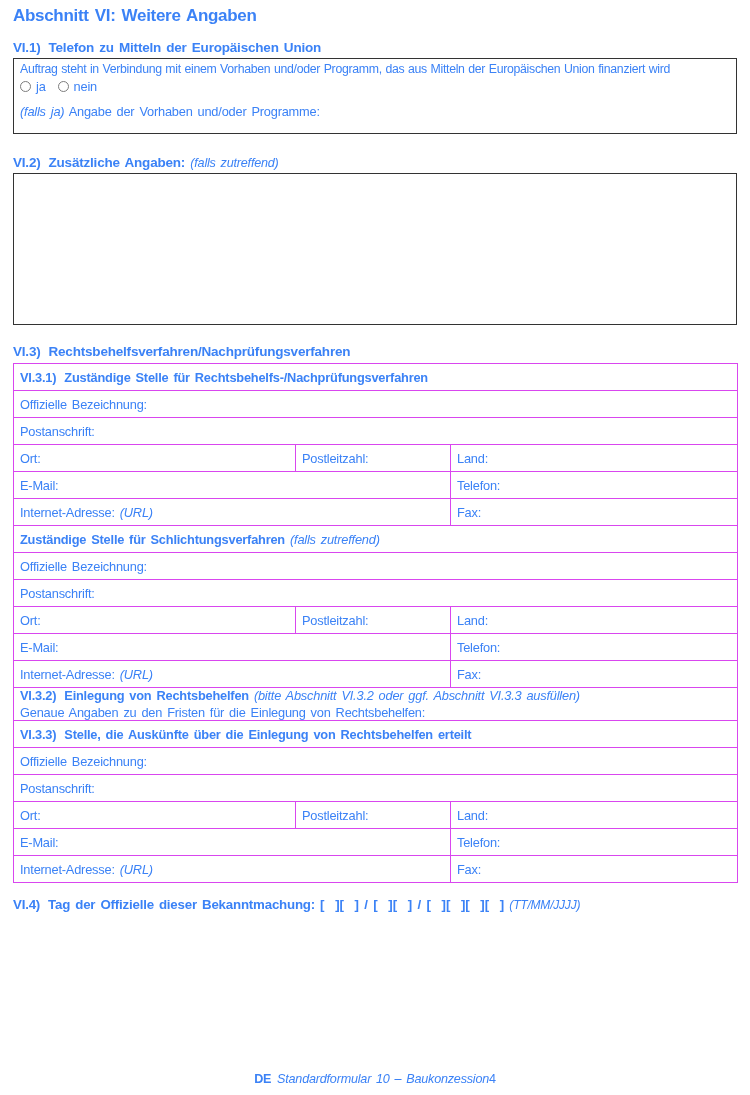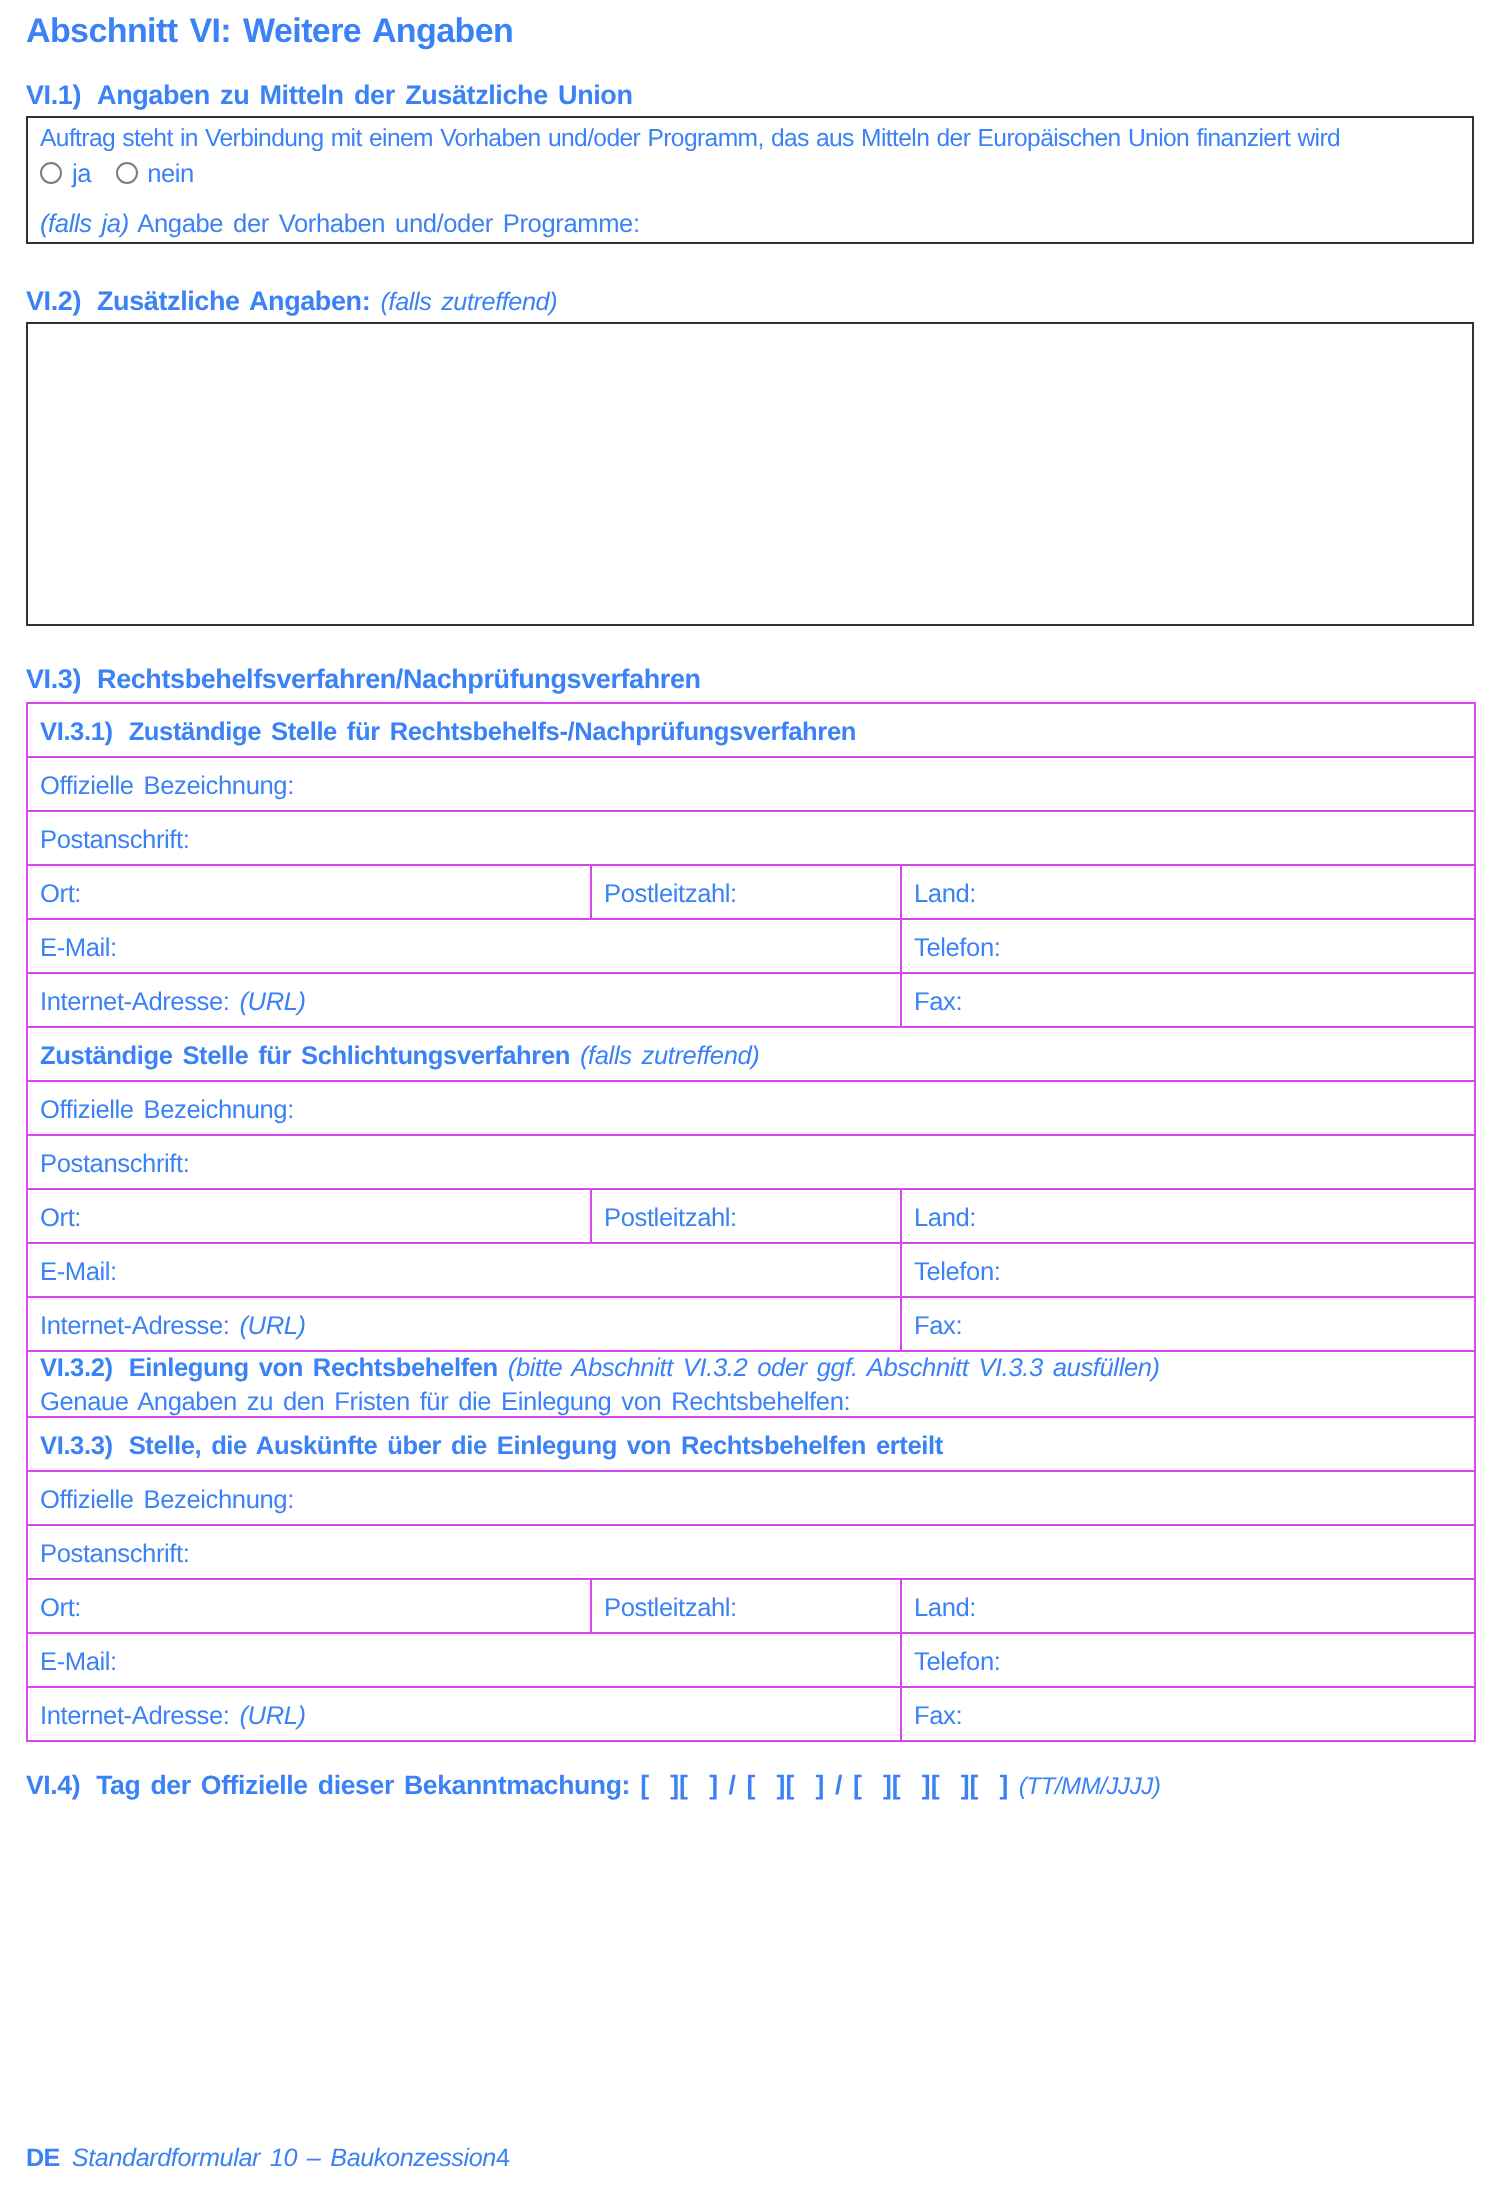--- a/index.html
+++ b/index.html
@@ -14,21 +14,21 @@
   .inner { padding: 6px 13px 0 13px; }
 
   h1.title { font-size: 17px; font-weight: bold; letter-spacing: -0.3px; }
 
   .sec-head { font-size: 13.5px; font-weight: bold; }
   .num { margin-right: 8px; }
   .italic { font-style: italic; font-weight: normal; }
 
   .sh-vi1 { margin-top: 14px; margin-bottom: 3px; }
   .box { border: 1px solid #333; background: #fff; }
-  .box1 { height: 64px; padding: 3px 6px 0 6px; font-size: 12.6px; }
+  .box1 { height: 76px; padding: 3px 6px 0 6px; font-size: 12.6px; }
   .box1 .q { font-size: 12.3px; word-spacing: 0.5px; letter-spacing: -0.3px; white-space: nowrap; }
   .radio-row { margin-top: 3px; display: flex; align-items: center; font-size: 12.8px; }
   .radio {
     width: 11px; height: 11px; border: 1px solid #7d7d7d; border-radius: 50%;
     display: inline-block; margin-right: 5px; background: #fff; flex: 0 0 auto;
   }
   .radio-gap { width: 12px; display: inline-block; }
   .cond-row { margin-top: 10px; font-size: 12.8px; }
   .fill-area { width: 100%; }
 
@@ -44,36 +44,36 @@
   tr.hdr td { font-weight: bold; }
   td.tall { height: 79px; vertical-align: top; padding-top: 4px; white-space: normal; }
   td.tall .line2 { margin-top: 2px; }
 
   .vi4-row { margin-top: 14px; font-size: 13.3px; font-weight: bold; }
   .vi4-row .boxes { letter-spacing: 0; }
   .vi4-row .fmt { font-weight: normal; font-style: italic; font-size: 12px; }
 
   .footer {
     position: absolute; left: 13px; right: 13px; bottom: 9px;
-    display: flex; justify-content: flex-start; align-items: baseline;
+    display: flex; justify-content: center; align-items: baseline;
     font-size: 12.6px;
   }
   .footer .lang { font-weight: bold; letter-spacing: -0.3px; }
   .footer .name { font-style: italic; margin-left: 6px; }
 </style>
 </head>
 <body>
 
 <div class="page">
   <div class="inner">
 
     <h1 class="title">Abschnitt VI: Weitere Angaben</h1>
 
     <div class="sec-head sh-vi1">
-      <span class="num">VI.1)</span><span>Angaben zu Mitteln der Zusätzliche Union</span>
+      <span class="num">VI.1)</span><span>Telefon zu Mitteln der Europäischen Union</span>
     </div>
     <div class="box box1">
       <div class="q">Auftrag steht in Verbindung mit einem Vorhaben und/oder Programm, das aus Mitteln der Europäischen Union finanziert wird</div>
       <div class="radio-row">
         <span class="radio"></span>
         <span>ja</span>
         <span class="radio-gap"></span>
         <span class="radio"></span>
         <span>nein</span>
       </div>

